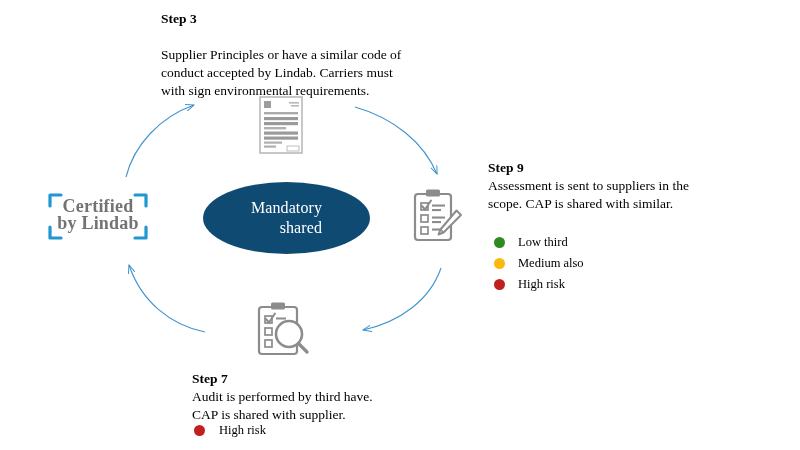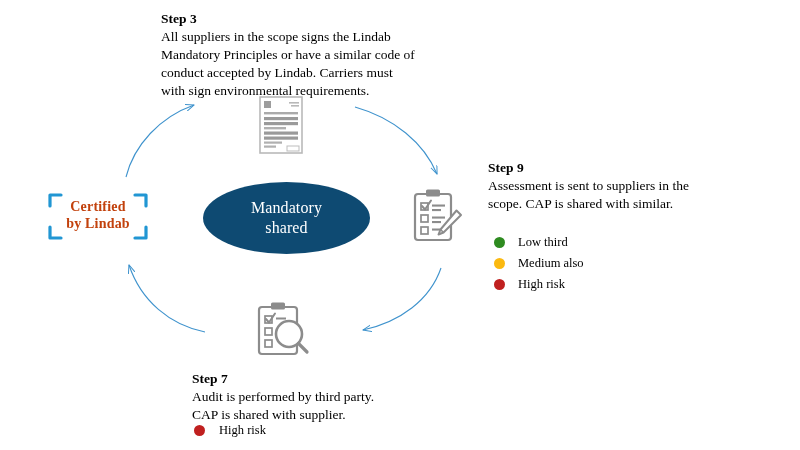--- a/index.html
+++ b/index.html
@@ -45,42 +45,42 @@
     background: #0e4a72;
     border-radius: 50%;
     display: flex;
     align-items: center;
     justify-content: center;
   }
   #center-ellipse .label {
     color: #ffffff;
     font-size: 16px;
     line-height: 20px;
-    text-align: center;
+    text-align: right;
     letter-spacing: 0.1px;
   }
 
   
   #certified-badge {
     left: 43px;
     top: 186px;
     width: 110px;
     height: 60px;
   }
   #certified-badge .brackets {
     position: absolute;
     inset: 0;
   }
   #certified-badge .txt {
     position: absolute;
     left: 0; right: 0;
     top: 12px;
     text-align: center;
-    color: #c2410c;
-    font-size: 14px;
+    color: #737373;
+    font-size: 18px;
     font-weight: bold;
     line-height: 17px;
     letter-spacing: 0.2px;
   }
 
   
   .legend-row {
     display: flex;
     align-items: center;
     height: 21px;
@@ -132,22 +132,22 @@
     <path d="M355,107 C394,118 424,143 437,174" fill="none" stroke="#3f93cd" stroke-width="1.1" marker-end="url(#ah)"></path>
 
     <path d="M441,268 C430,300 400,322 363,330" fill="none" stroke="#3f93cd" stroke-width="1.1" marker-end="url(#ah)"></path>
 
     <path d="M205,332 C170,325 141,301 129,265" fill="none" stroke="#3f93cd" stroke-width="1.1" marker-end="url(#ah)"></path>
   </svg>
 
   <div class="abs" style="left:161px; top:10px; width:290px;">
     <p class="step-title">Step 3</p>
     <p class="step-body">
-      <span>All suppliers in the scope signs the Lindab</span><br>
-      <span>Mandatory Principles or have a similar code of</span><br>
+      <br>
+      <span>Supplier Principles or have a similar code of</span><br>
       <span>conduct accepted by Lindab. Carriers must</span><br>
       <span>with sign environmental requirements.</span>
     </p>
   </div>
 
   <div class="abs icon-wrap" id="icon-document">
     <svg width="52" height="62" viewBox="0 0 52 62">
       <rect x="4" y="1" width="42" height="56" fill="#ffffff" stroke="#b9b9b9" stroke-width="1.6"></rect>
       <rect x="8" y="5" width="7" height="7" fill="#9d9d9d"></rect>
       <rect x="33" y="6" width="10" height="1.6" fill="#b8b8b8"></rect>
@@ -235,21 +235,21 @@
       <rect x="10" y="39" width="7" height="7" fill="none" stroke="#8c8c8c" stroke-width="1.7"></rect>
       <rect x="21" y="16.5" width="10" height="2" fill="#8c8c8c"></rect>
       <circle cx="34" cy="33" r="13" fill="#ffffff" stroke="#8c8c8c" stroke-width="2.6"></circle>
       <path d="M43.5,42.5 L52,51" fill="none" stroke="#8c8c8c" stroke-width="3.2" stroke-linecap="round"></path>
     </svg>
   </div>
 
   <div class="abs" style="left:192px; top:370px; width:270px;">
     <p class="step-title">Step 7</p>
     <p class="step-body">
-      <span>Audit is performed by third party.</span><br>
+      <span>Audit is performed by third have.</span><br>
       <span>CAP is shared with supplier.</span>
     </p>
   </div>
 
   <div class="abs" id="legend-step5">
     <div class="legend-row">
       <span class="legend-dot" style="background:#c0201f"></span>
       <span class="legend-label">High risk</span>
     </div>
   </div>

